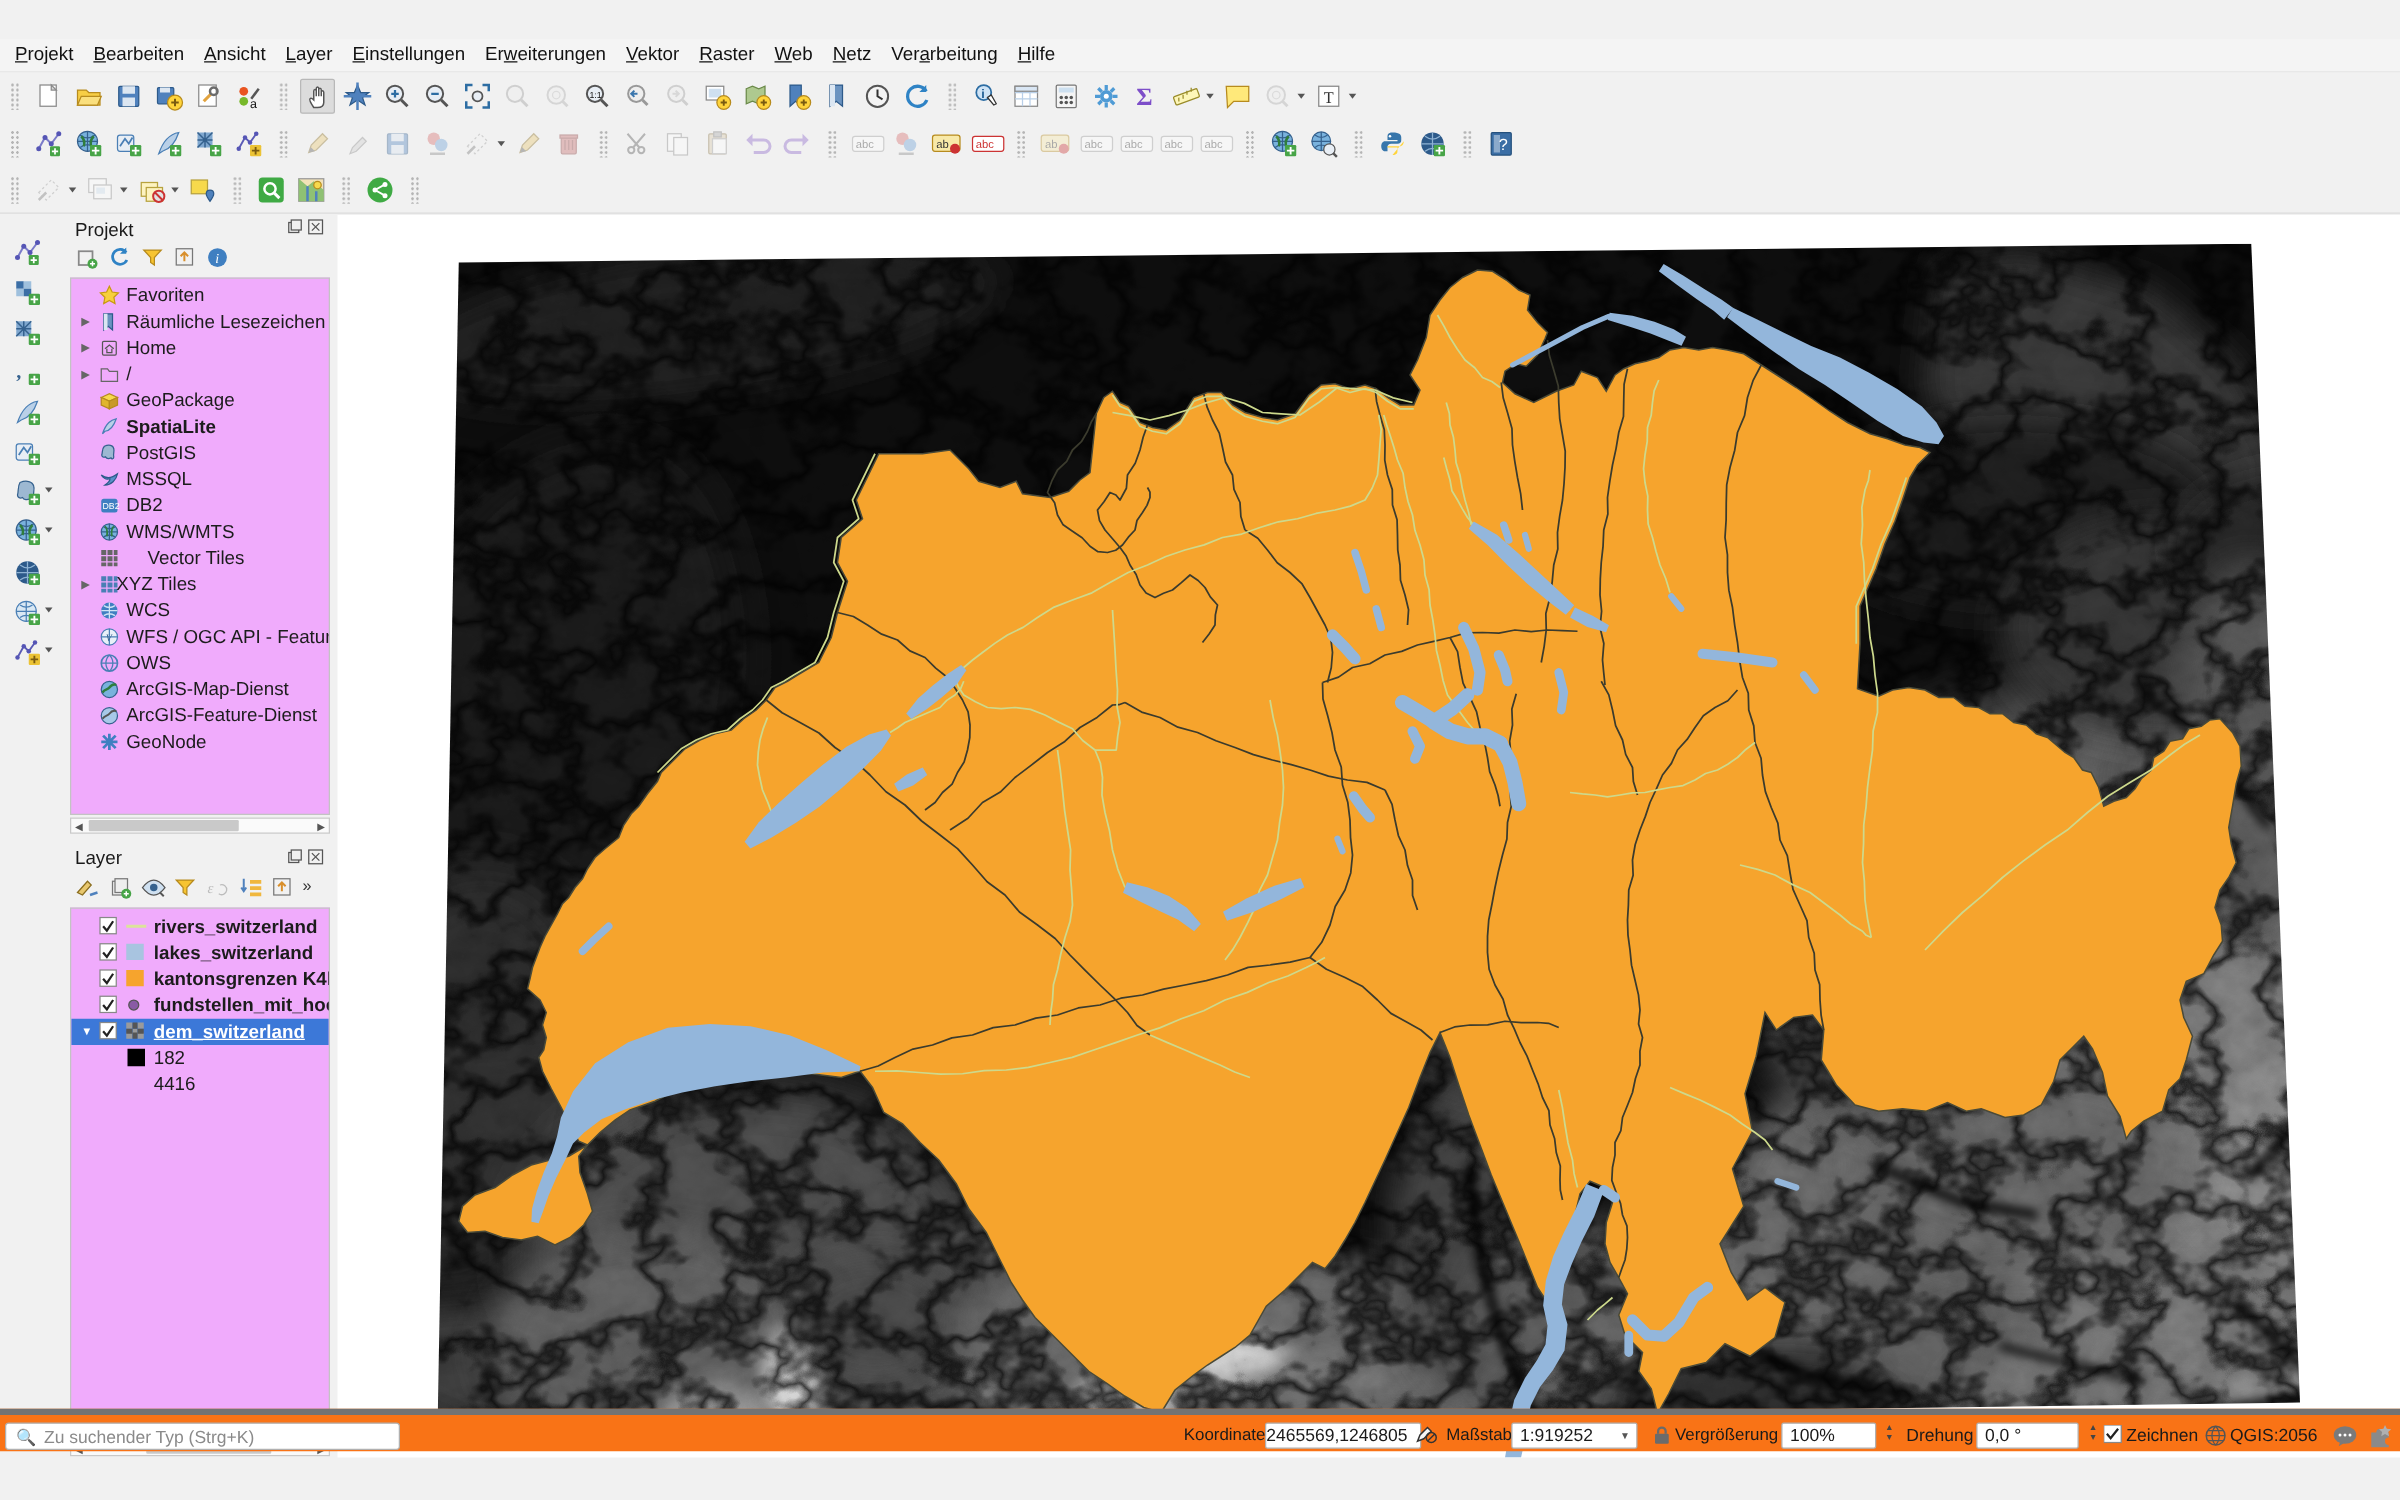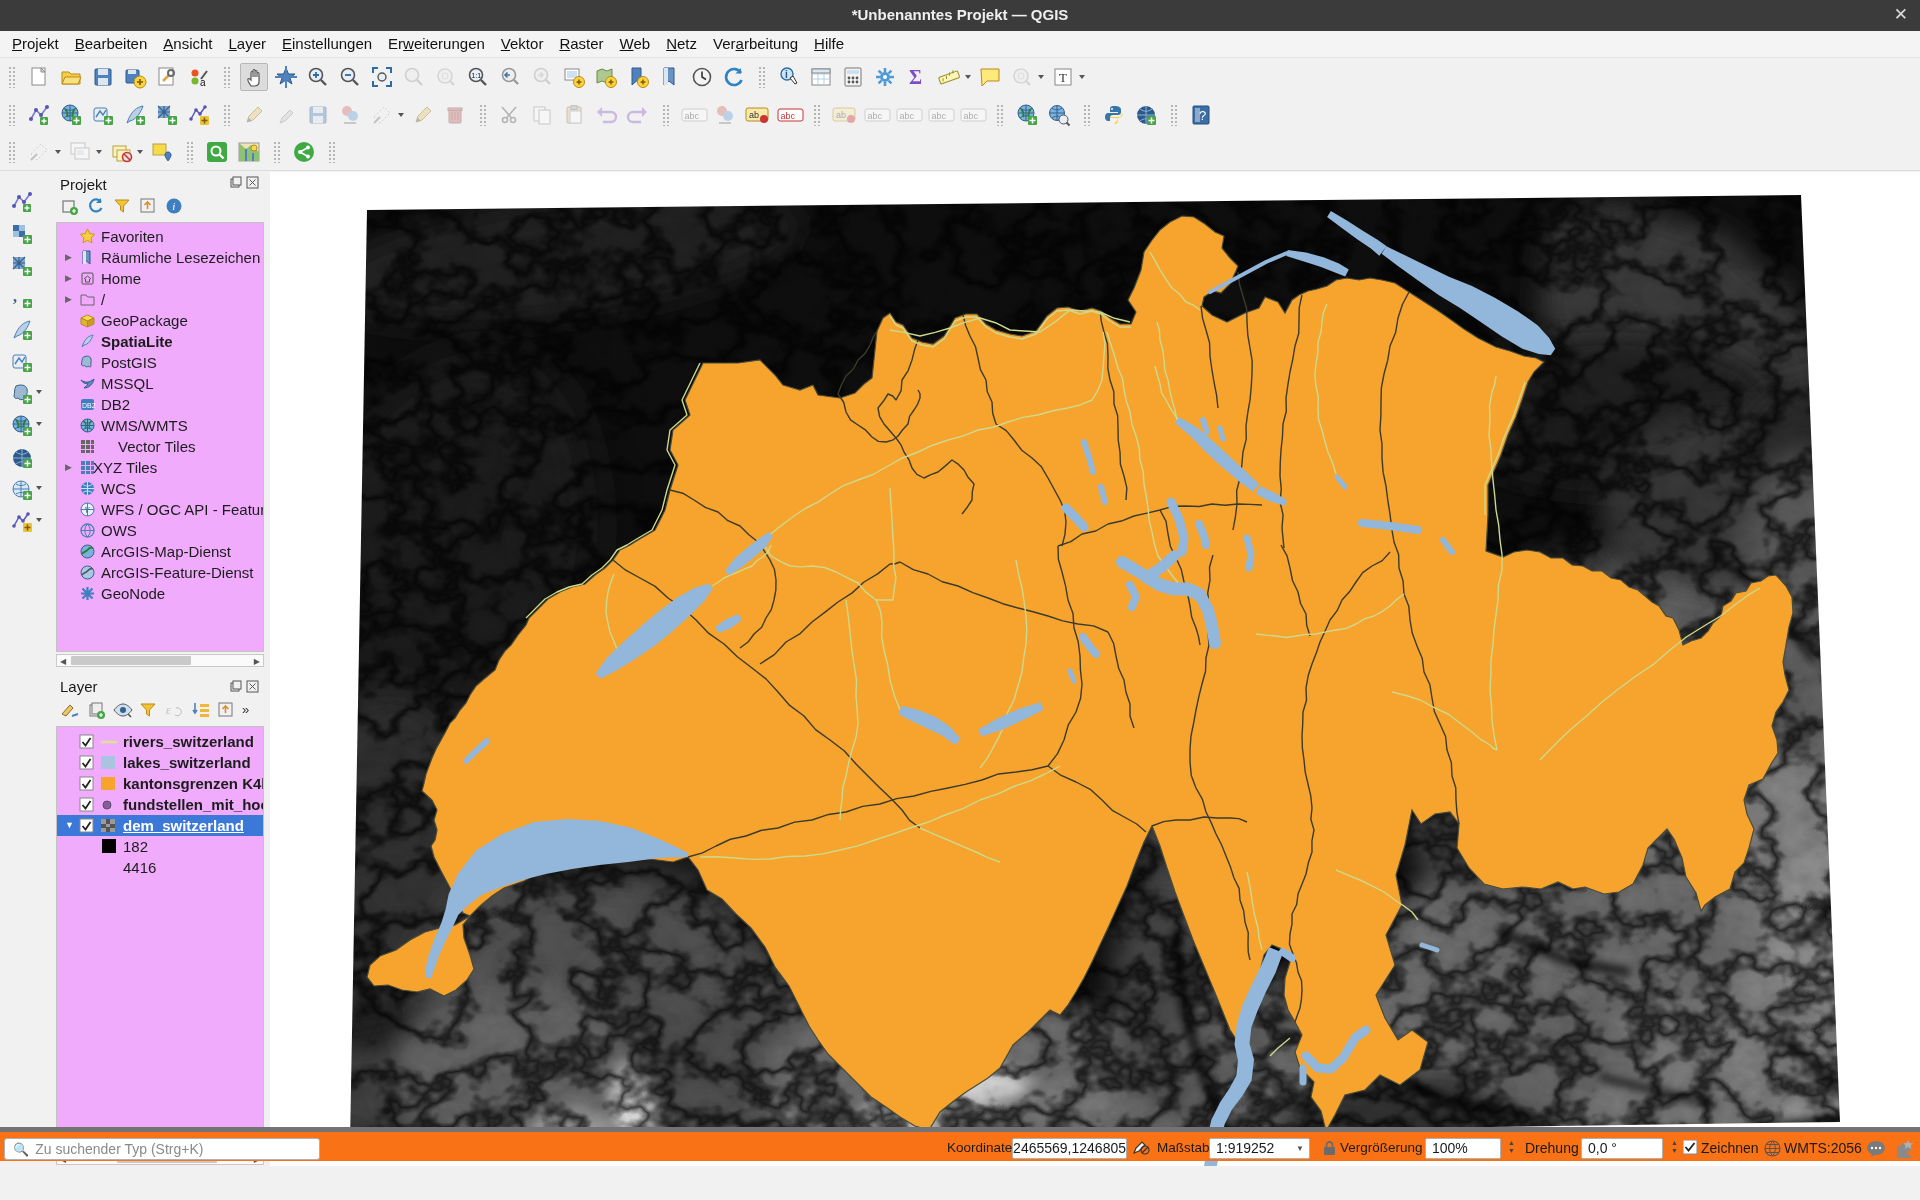--- a/index.html
+++ b/index.html
@@ -33,21 +33,20 @@
 .trow .lab{position:absolute;left:44px;top:0}
 #status{position:absolute;left:0;top:1127px;width:1920px;height:34px;background:#f97316;border-top:5px solid #737373;font-size:14px;color:#1a1a1a}
 .sbox{position:absolute;background:#fff;border:1px solid #b0b0b0;border-radius:2px;font-size:14px}
 .slab{position:absolute;top:8px}
 .spin{position:absolute;width:17px}
 .spin div{height:8px;font-size:7px;color:#444;text-align:center;line-height:8px}
 #canvas{position:absolute;left:270px;top:172px;width:1650px;height:994px;background:#fff;overflow:hidden}
 
 </style></head><body>
 <div id="app">
-<div id="title">*Unbenanntes Projekt — QGIS<span class="x">✕</span></div>
 <div id="menub"><span><u>P</u>rojekt</span><span><u>B</u>earbeiten</span><span><u>A</u>nsicht</span><span><u>L</u>ayer</span><span><u>E</u>instellungen</span><span>Er<u>w</u>eiterungen</span><span><u>V</u>ektor</span><span><u>R</u>aster</span><span><u>W</u>eb</span><span><u>N</u>etz</span><span>Ver<u>a</u>rbeitung</span><span><u>H</u>ilfe</span></div>
 <div class="tbrow" style="top:58px"><span class="hnd"></span><span class="ic "><svg width="24" height="24" viewBox="0 0 24 24" style="">
           <rect x="5" y="3" width="13" height="17" fill="#fff" stroke="#8a8a8a"></rect>
           <path d="M14 3l4 4h-4z" fill="#d8d8d8" stroke="#8a8a8a"></path>
         </svg></span><span class="ic "><svg width="24" height="24" viewBox="0 0 24 24" style="">
           <path d="M3 7h7l2 2h9v10H3z" fill="#f7ce46" stroke="#b78b1e"></path>
           <path d="M3 19l3-7h16l-3 7z" fill="#fadf7d" stroke="#b78b1e"></path>
         </svg></span><span class="ic "><svg width="24" height="24" viewBox="0 0 24 24" style="">
           <rect x="4" y="4" width="16" height="16" rx="1" fill="#4f81bd" stroke="#2d5a8a"></rect>
           <rect x="7" y="4" width="10" height="6" fill="#dce6f1"></rect>
@@ -875,21 +874,21 @@
 <path d="M1152,773 1167,778" fill="none" stroke="#93b6db" stroke-width="5" stroke-linecap="round" stroke-linejoin="round"></path>
 <path d="M1173,368 1182,380" fill="none" stroke="#93b6db" stroke-width="6" stroke-linecap="round" stroke-linejoin="round"></path>
 <path d="M1067,305 1075,315" fill="none" stroke="#93b6db" stroke-width="5" stroke-linecap="round" stroke-linejoin="round"></path>
 <path d="M1013,780 1022,786" fill="none" stroke="#93b6db" stroke-width="8" stroke-linecap="round" stroke-linejoin="round"></path>
 <path d="M940,120 970,104 996,90 1017,81" fill="none" stroke="#93b6db" stroke-width="4" stroke-linecap="round" stroke-linejoin="round"></path>
 </svg>
     </div>
 <div id="status">
 <div class="sbox" style="left:4px;top:6px;width:316px;height:22px;border-radius:3px;color:#8a8a8a;line-height:20px"><span style="margin-left:8px;font-size:13px">🔍</span><span style="margin-left:6px">Zu suchender Typ (Strg+K)</span></div>
 <span class="slab" style="left:947px;font-size:13.5px">Koordinate</span>
-<div class="sbox" style="left:1012px;top:6px;width:115px;height:21px;text-align:right;line-height:19px">2465569,1246805</div>
+<div class="sbox" style="left:1012px;top:6px;width:125px;height:21px;text-align:left;line-height:19px">2465569,1246805</div>
 <span class="slab" style="left:1132px;top:8px"><svg width="18" height="16" viewBox="0 0 18 16" style="">
           <path d="M2 13l2-5 6-6 3 3-6 6-5 2z" fill="#f5f5f5" stroke="#333" stroke-width="1.2"></path>
           <circle cx="13" cy="10" r="4" fill="none" stroke="#333" stroke-width="1.2"></circle>
           <path d="M10 13l6-6" stroke="#333" stroke-width="1.2"></path>
         </svg></span>
 <span class="slab" style="left:1157px;font-size:13.5px">Maßstab</span>
 <div class="sbox" style="left:1209px;top:6px;width:101px;height:21px;line-height:19px"><span style="margin-left:6px">1:919252</span><span style="position:absolute;right:5px;top:0px;font-size:8px;color:#555">▼</span></div>
 <span class="slab" style="left:1322px;top:8px"><svg width="15" height="16" viewBox="0 0 15 16" style="">
           <rect x="2" y="7" width="11" height="8" rx="1" fill="#6b6b6b"></rect>
           <path d="M4.5 7V5a3 3 0 016 0v2" fill="none" stroke="#6b6b6b" stroke-width="1.8"></path>
@@ -908,21 +907,21 @@
       </span>
 <span class="slab" style="left:1683px;top:8px"><svg width="15" height="15" viewBox="0 0 15 15" style="vertical-align:-2px">
           <rect x="0" y="0" width="14" height="14" fill="#fff" stroke="#888"></rect>
           <path d="M2.5 7l3 3.5L11.5 3" stroke="#222" stroke-width="1.8" fill="none"></path>
         </svg></span>
 <span class="slab" style="left:1701px">Zeichnen</span>
 <span class="slab" style="left:1764px;top:8px"><svg width="17" height="17" viewBox="0 0 17 17" style="vertical-align:-3px">
           <circle cx="8.5" cy="8.5" r="7.5" fill="none" stroke="#555" stroke-width="1.2"></circle>
           <path d="M1 8.5h15M8.5 1a11 11 0 010 15M8.5 1a11 11 0 000 15M2.5 4.5h12M2.5 12.5h12" stroke="#555" fill="none"></path>
         </svg></span>
-<span class="slab" style="left:1784px">WMTS:2056</span>
+<span class="slab" style="left:1784px">QGIS:2056</span>
 <span class="slab" style="left:1866px;top:8px"><svg width="20" height="17" viewBox="0 0 20 17" style="">
           <ellipse cx="10" cy="8" rx="9" ry="7" fill="#7a7a7a"></ellipse>
           <path d="M6 14l-1 3 5-3z" fill="#7a7a7a"></path>
           <circle cx="6" cy="8" r="1.2" fill="#fff"></circle>
           <circle cx="10" cy="8" r="1.2" fill="#fff"></circle>
           <circle cx="14" cy="8" r="1.2" fill="#fff"></circle>
         </svg></span>
 <span class="slab" style="left:1894px;top:6px"><svg width="22" height="20" viewBox="0 0 22 20" style="">
           <path d="M3 8h4a3 3 0 116 0h4v4a3 3 0 100 6v2H3z" fill="#8a8a8a"></path>
           <path d="M14 2l1.5 3 3.5.3-2.5 2.2.8 3.5-3.3-1.9-3 1.9.7-3.5L9.2 5.3 12.7 5z" fill="#b0b0b0"></path>

